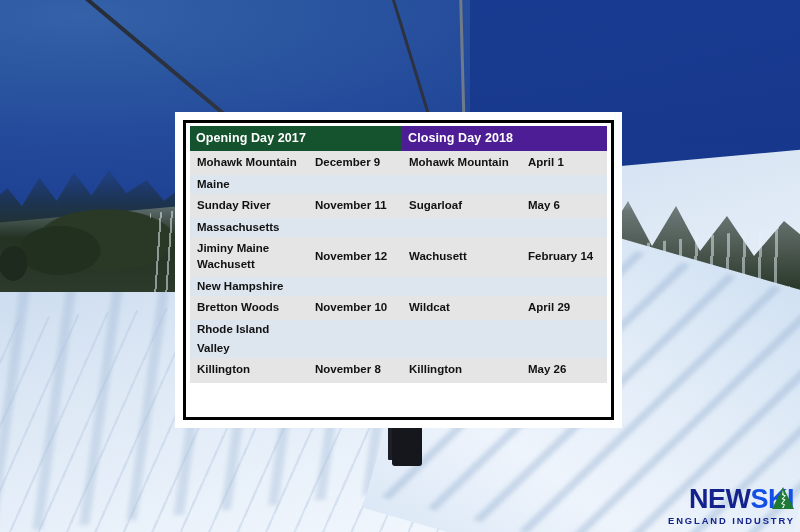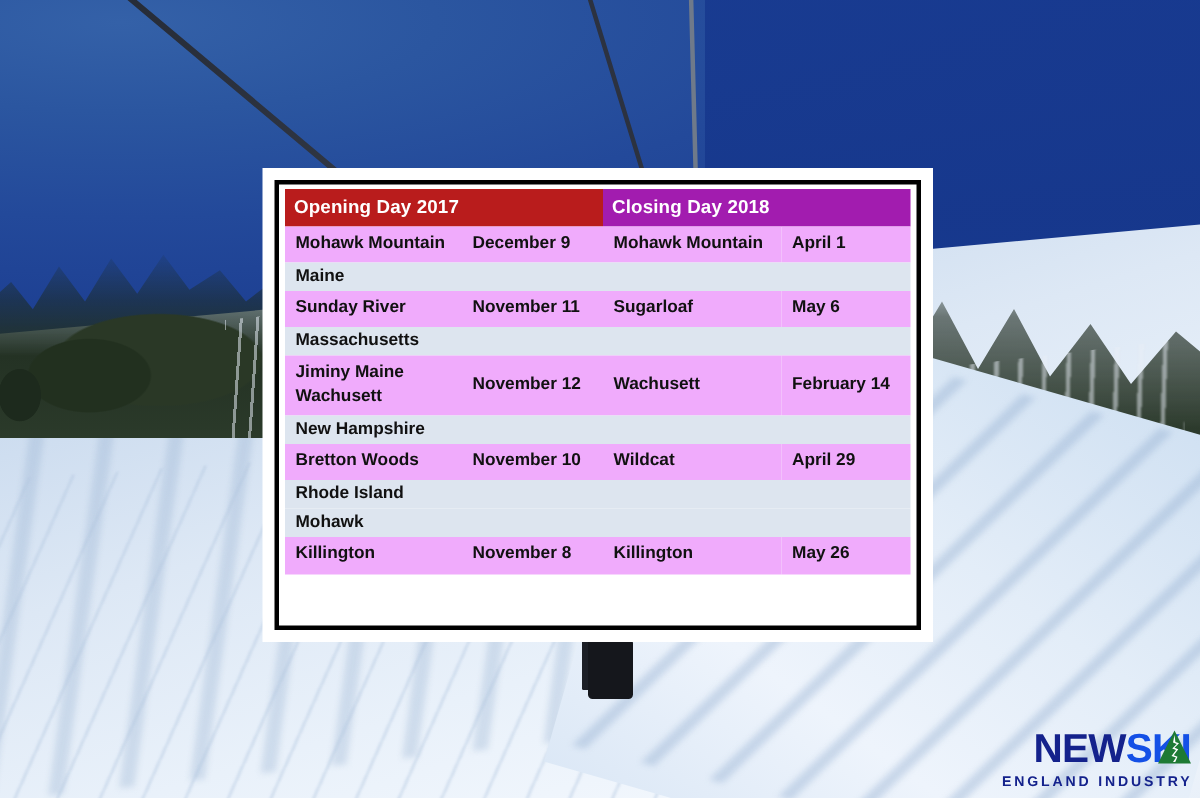--- a/index.html
+++ b/index.html
@@ -206,32 +206,32 @@
   table.sched col.c-d { width: auto; }
 
   .hdr-cell {
     padding: 5px 6px 6px 6px;
     font-size: 12.5px;
     font-weight: bold;
     color: #ffffff;
     letter-spacing: .1px;
     vertical-align: middle;
   }
-  .hdr-open { background: #b91c1c; }
-  .hdr-close { background: #a21caf; }
+  .hdr-open { background: #14532d; }
+  .hdr-close { background: #4c1d95; }
 
   tr.state-row td {
     background: #dde5ef;
     font-weight: bold;
     font-size: 11.5px;
     padding: 3px 7px 4px 7px;
     color: #111111;
   }
   tr.data-row td {
-    background: #f0abfc;
+    background: #e5e5e5;
     font-weight: bold;
     font-size: 11.5px;
     padding: 4px 7px 5px 7px;
     vertical-align: middle;
     color: #111111;
     line-height: 1.32;
   }
   tr.data-row td.multi { line-height: 1.34; }
   .sub { display: block; }
 
@@ -353,21 +353,21 @@
             <td>November 10</td>
             <td>Wildcat</td>
             <td>April 29</td>
           </tr>
 
           <tr class="state-row">
             <td colspan="4">Rhode Island</td>
           </tr>
 
           <tr class="state-row">
-            <td colspan="4">Mohawk</td>
+            <td colspan="4">Valley</td>
           </tr>
           <tr class="data-row">
             <td>Killington</td>
             <td>November 8</td>
             <td>Killington</td>
             <td>May 26</td>
           </tr>
 
         </tbody>
       </table>

